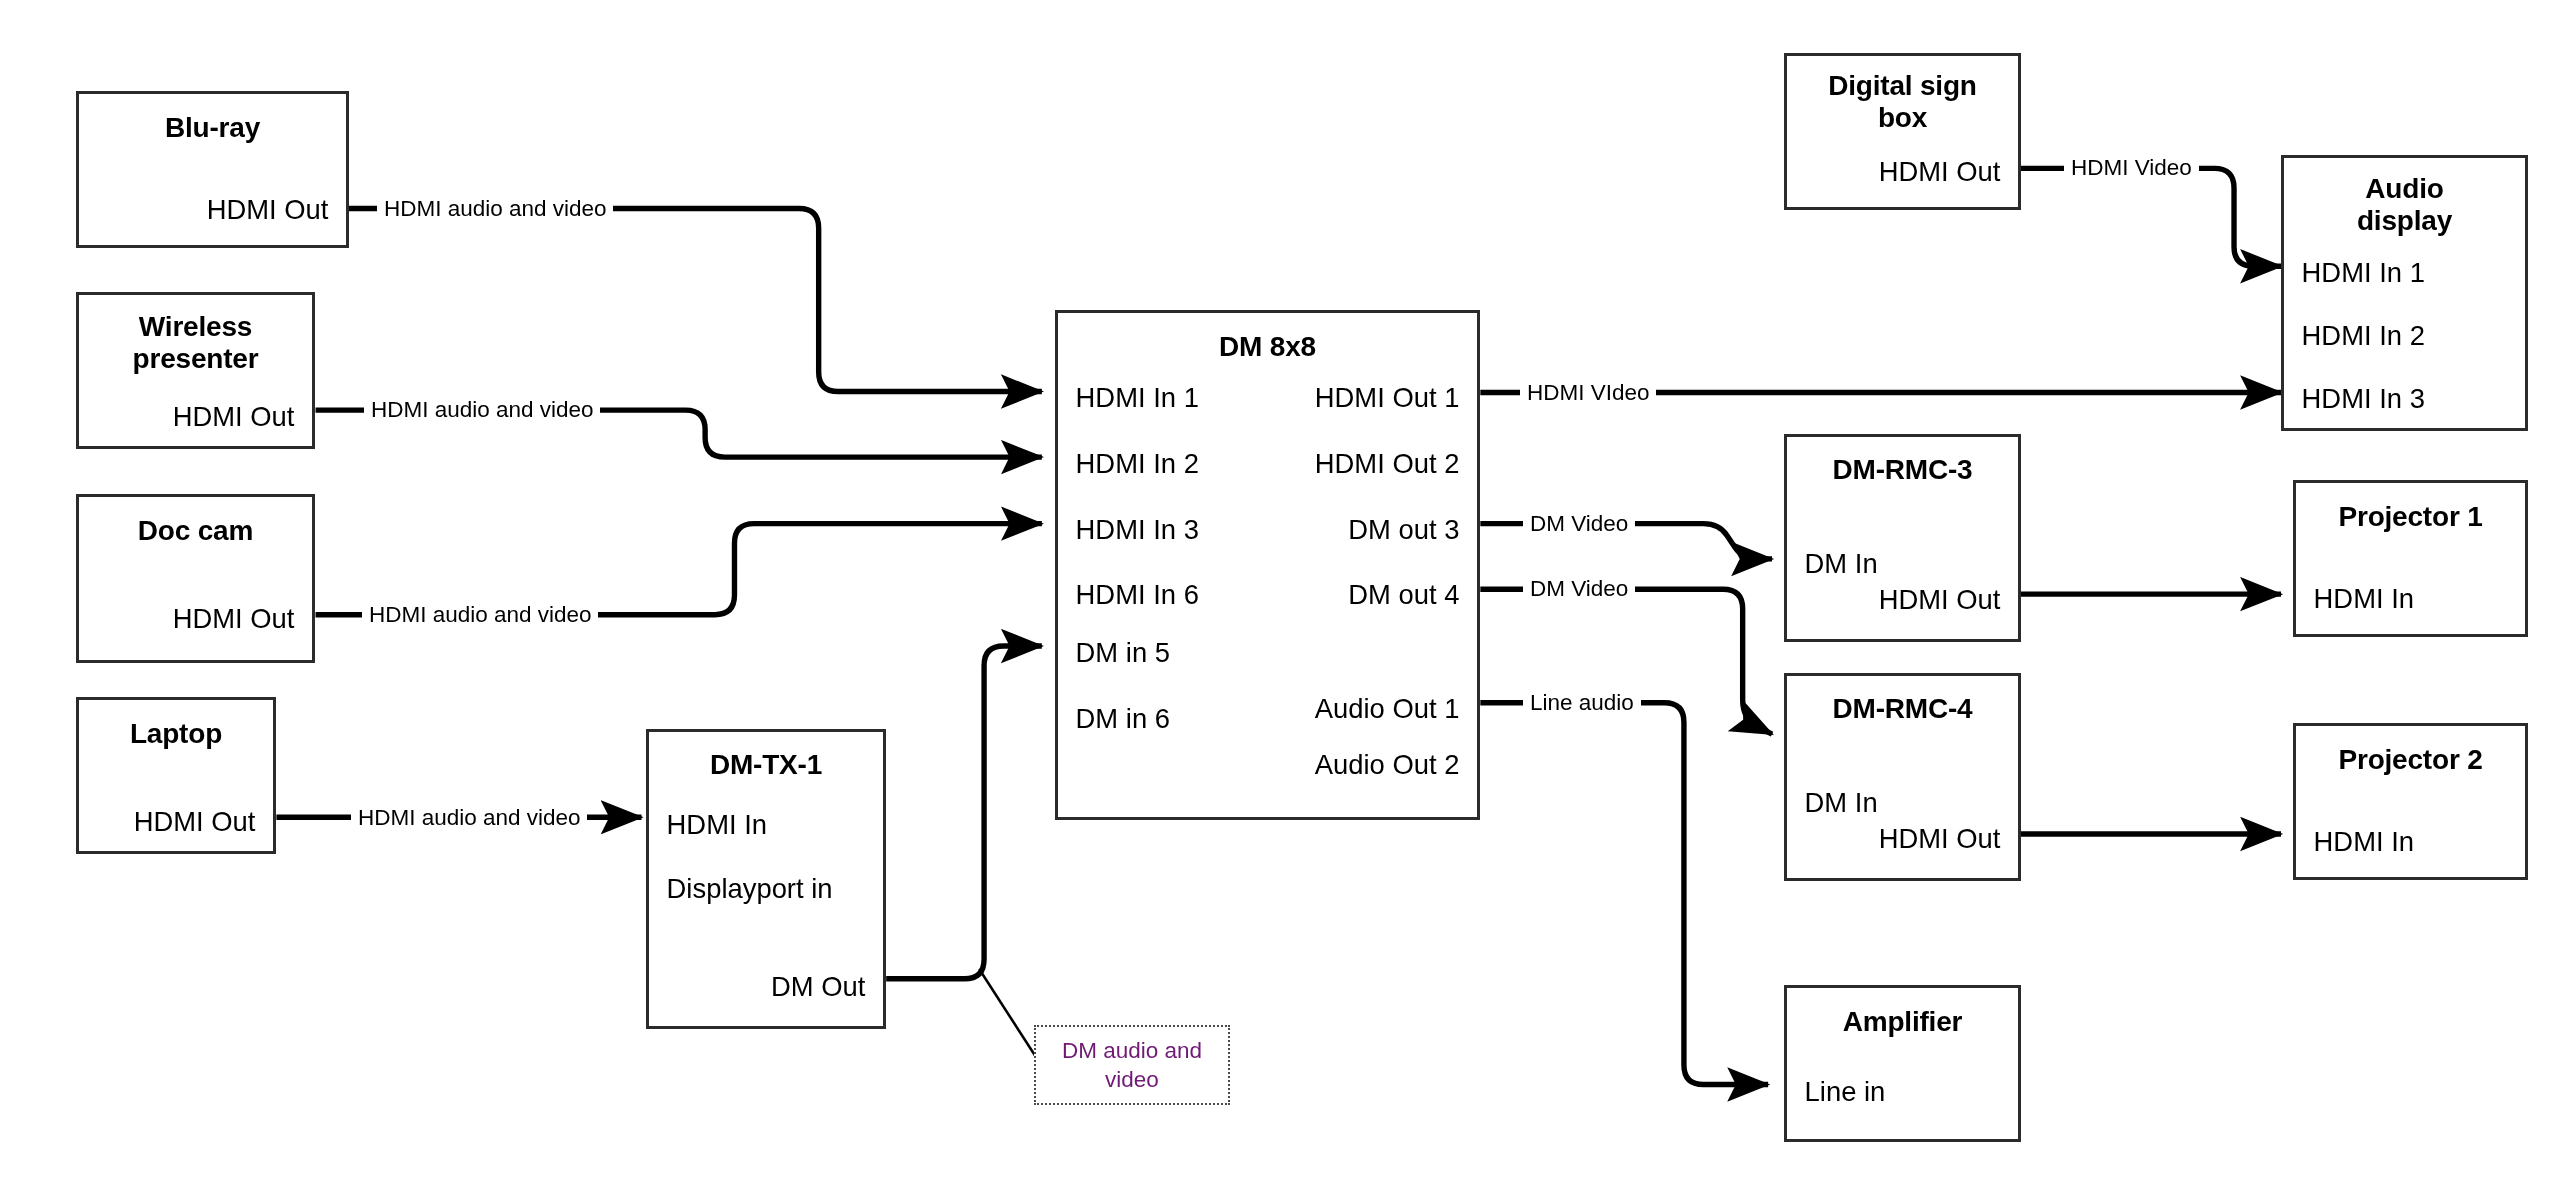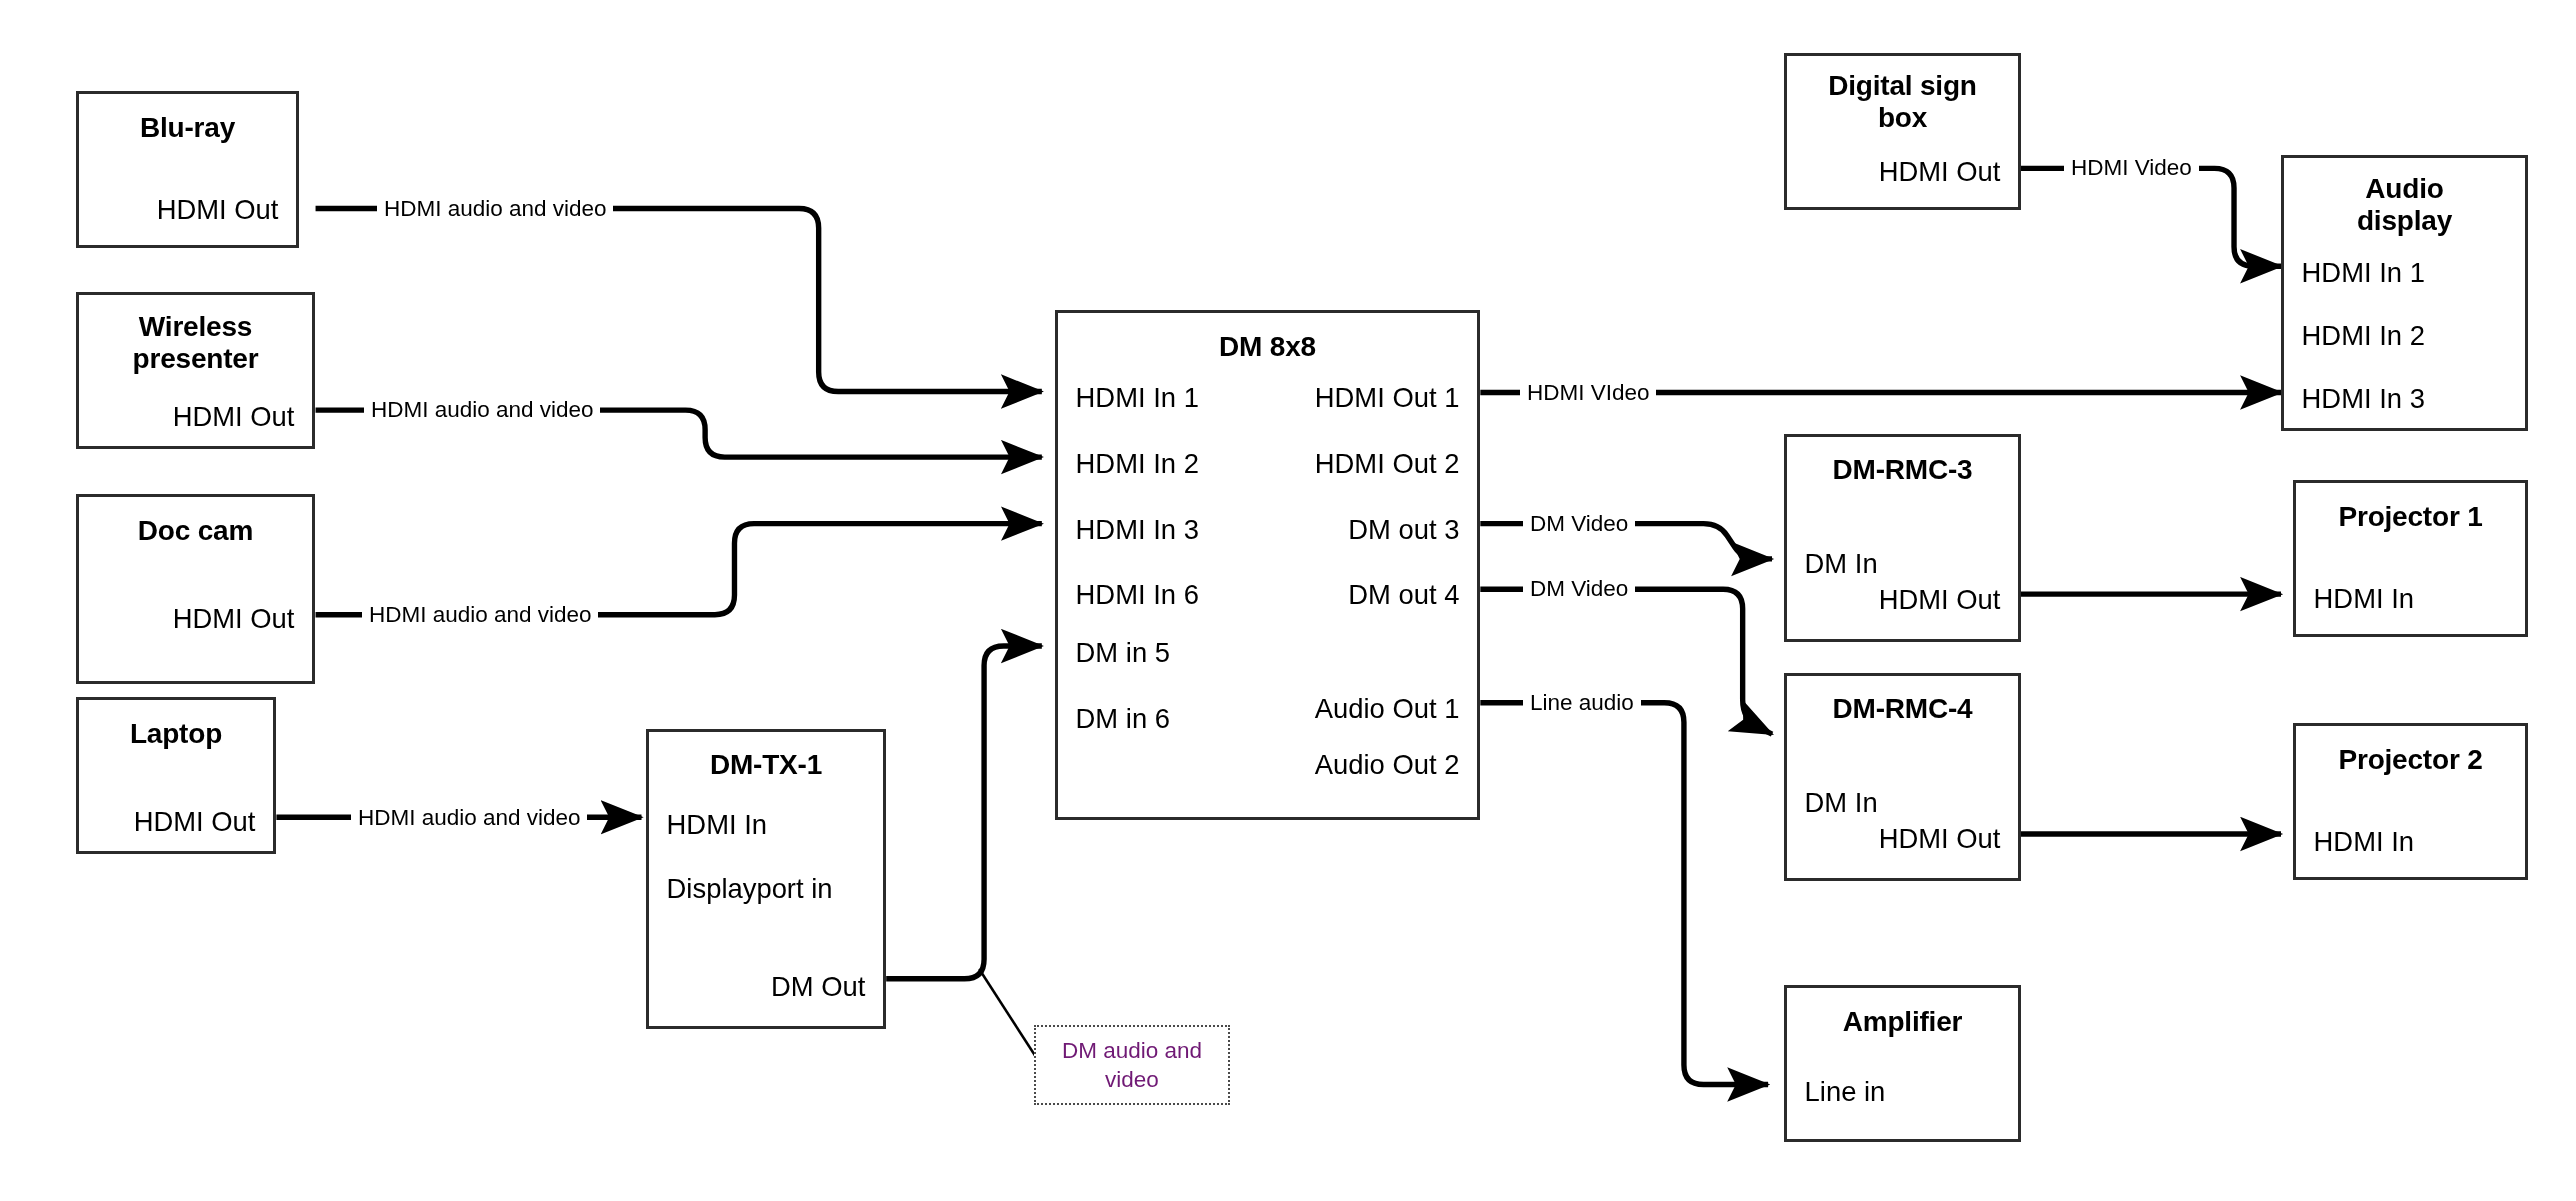--- a/index.html
+++ b/index.html
@@ -106,32 +106,32 @@
       <path d="M 1512,602 L 1760,602 Q 1780,602 1780,622 L 1780,715 Q 1780,735 1796,743 L 1810,750" marker-end="url(#arrow)"></path>
 
       <path d="M 1512,718 L 1700,718 Q 1720,718 1720,738 L 1720,1088 Q 1720,1108 1740,1108 L 1806,1108" marker-end="url(#arrow)"></path>
 
       <path d="M 2064,607 L 2330,607" marker-end="url(#arrow)"></path>
 
       <path d="M 2064,852 L 2330,852" marker-end="url(#arrow)"></path>
     </g>
   </svg>
 
-  <div class="node" style="left:76px; top:91px; width:223px; height:157px;padding-left:40px;">
+  <div class="node" style="left:76px; top:91px; width:273px; height:157px;padding-left:40px;">
     <div class="node-title" style="top:17.6px;">Blu-ray</div>
     <div class="port right" style="top:102px;">HDMI Out</div>
   </div>
 
   <div class="node" style="left:76px; top:292px; width:239px; height:157px;">
     <div class="node-title" style="top:15.7px;">Wireless</div>
     <div class="node-title" style="top:48px;">presenter</div>
     <div class="port right" style="top:108px;">HDMI Out</div>
   </div>
 
-  <div class="node" style="left:76px; top:494px; width:239px; height:190px;">
+  <div class="node" style="left:76px; top:494px; width:239px; height:169px;">
     <div class="node-title" style="top:17.6px;">Doc cam</div>
     <div class="port right" style="top:108px;">HDMI Out</div>
   </div>
 
   <div class="node" style="left:76px; top:697px; width:200px; height:157px;">
     <div class="node-title" style="top:17.6px;">Laptop</div>
     <div class="port right" style="top:108px;">HDMI Out</div>
   </div>
 
   <div class="node" style="left:646px; top:729px; width:240px; height:300px;">

